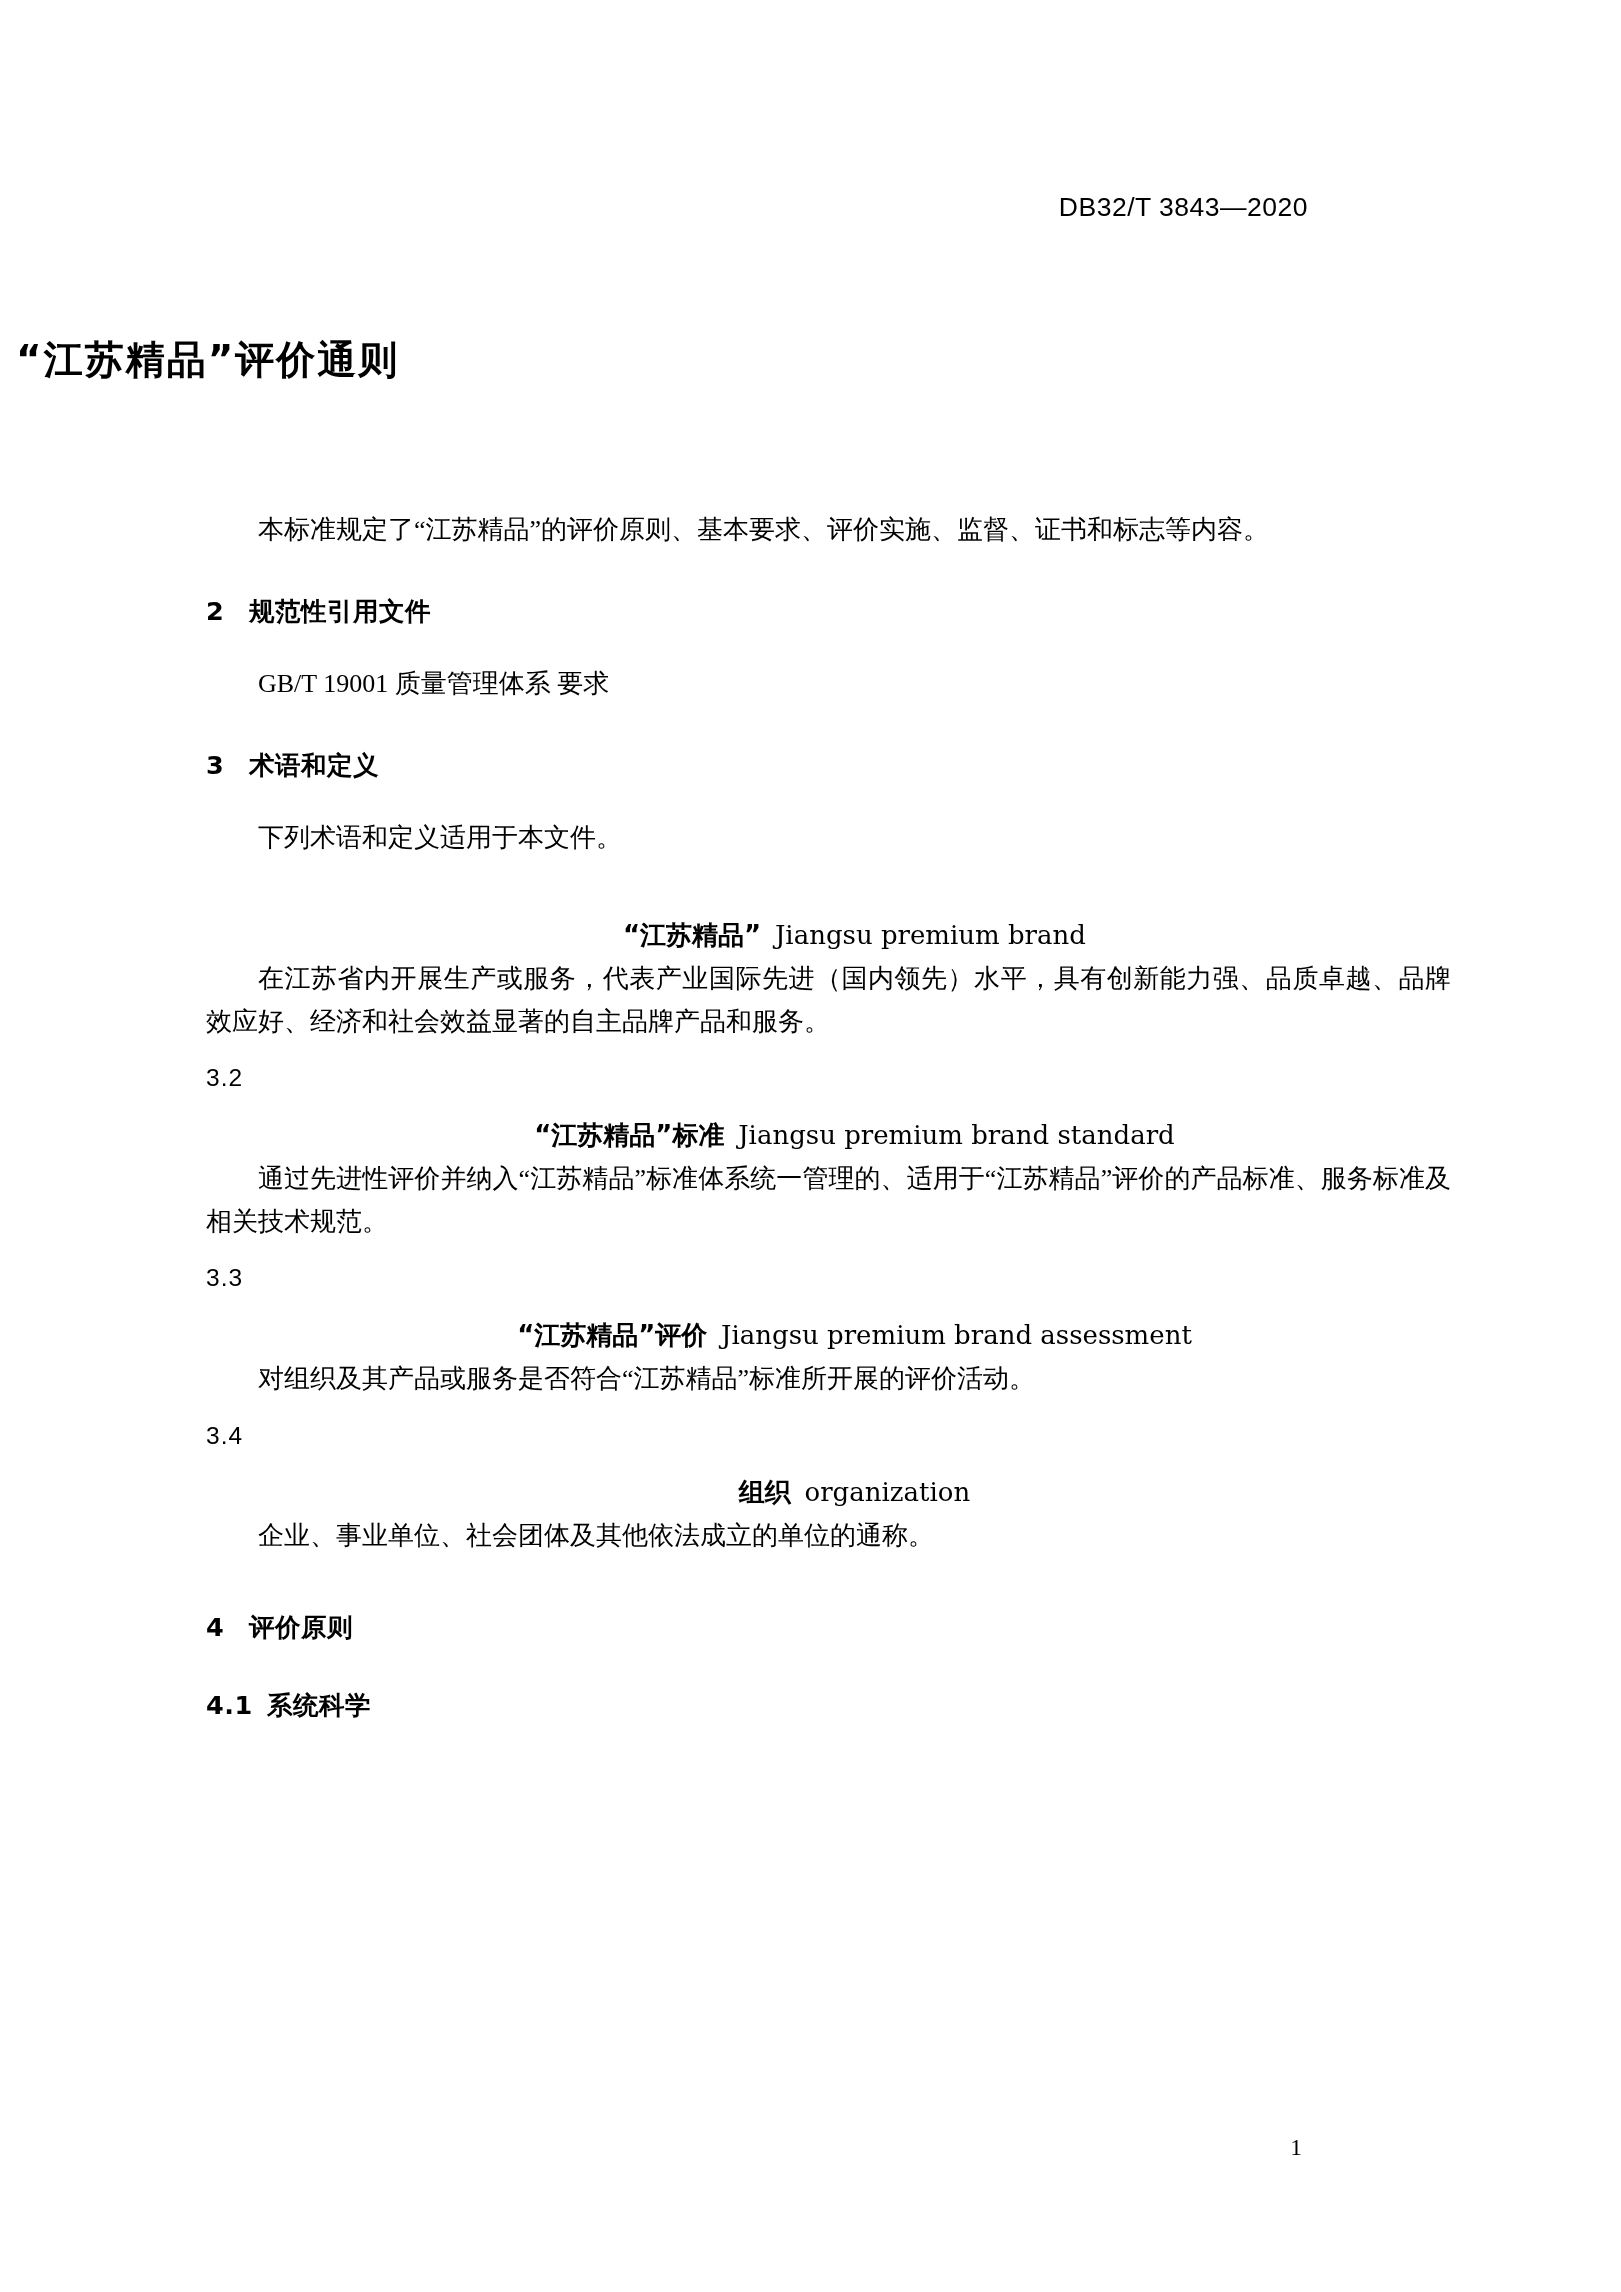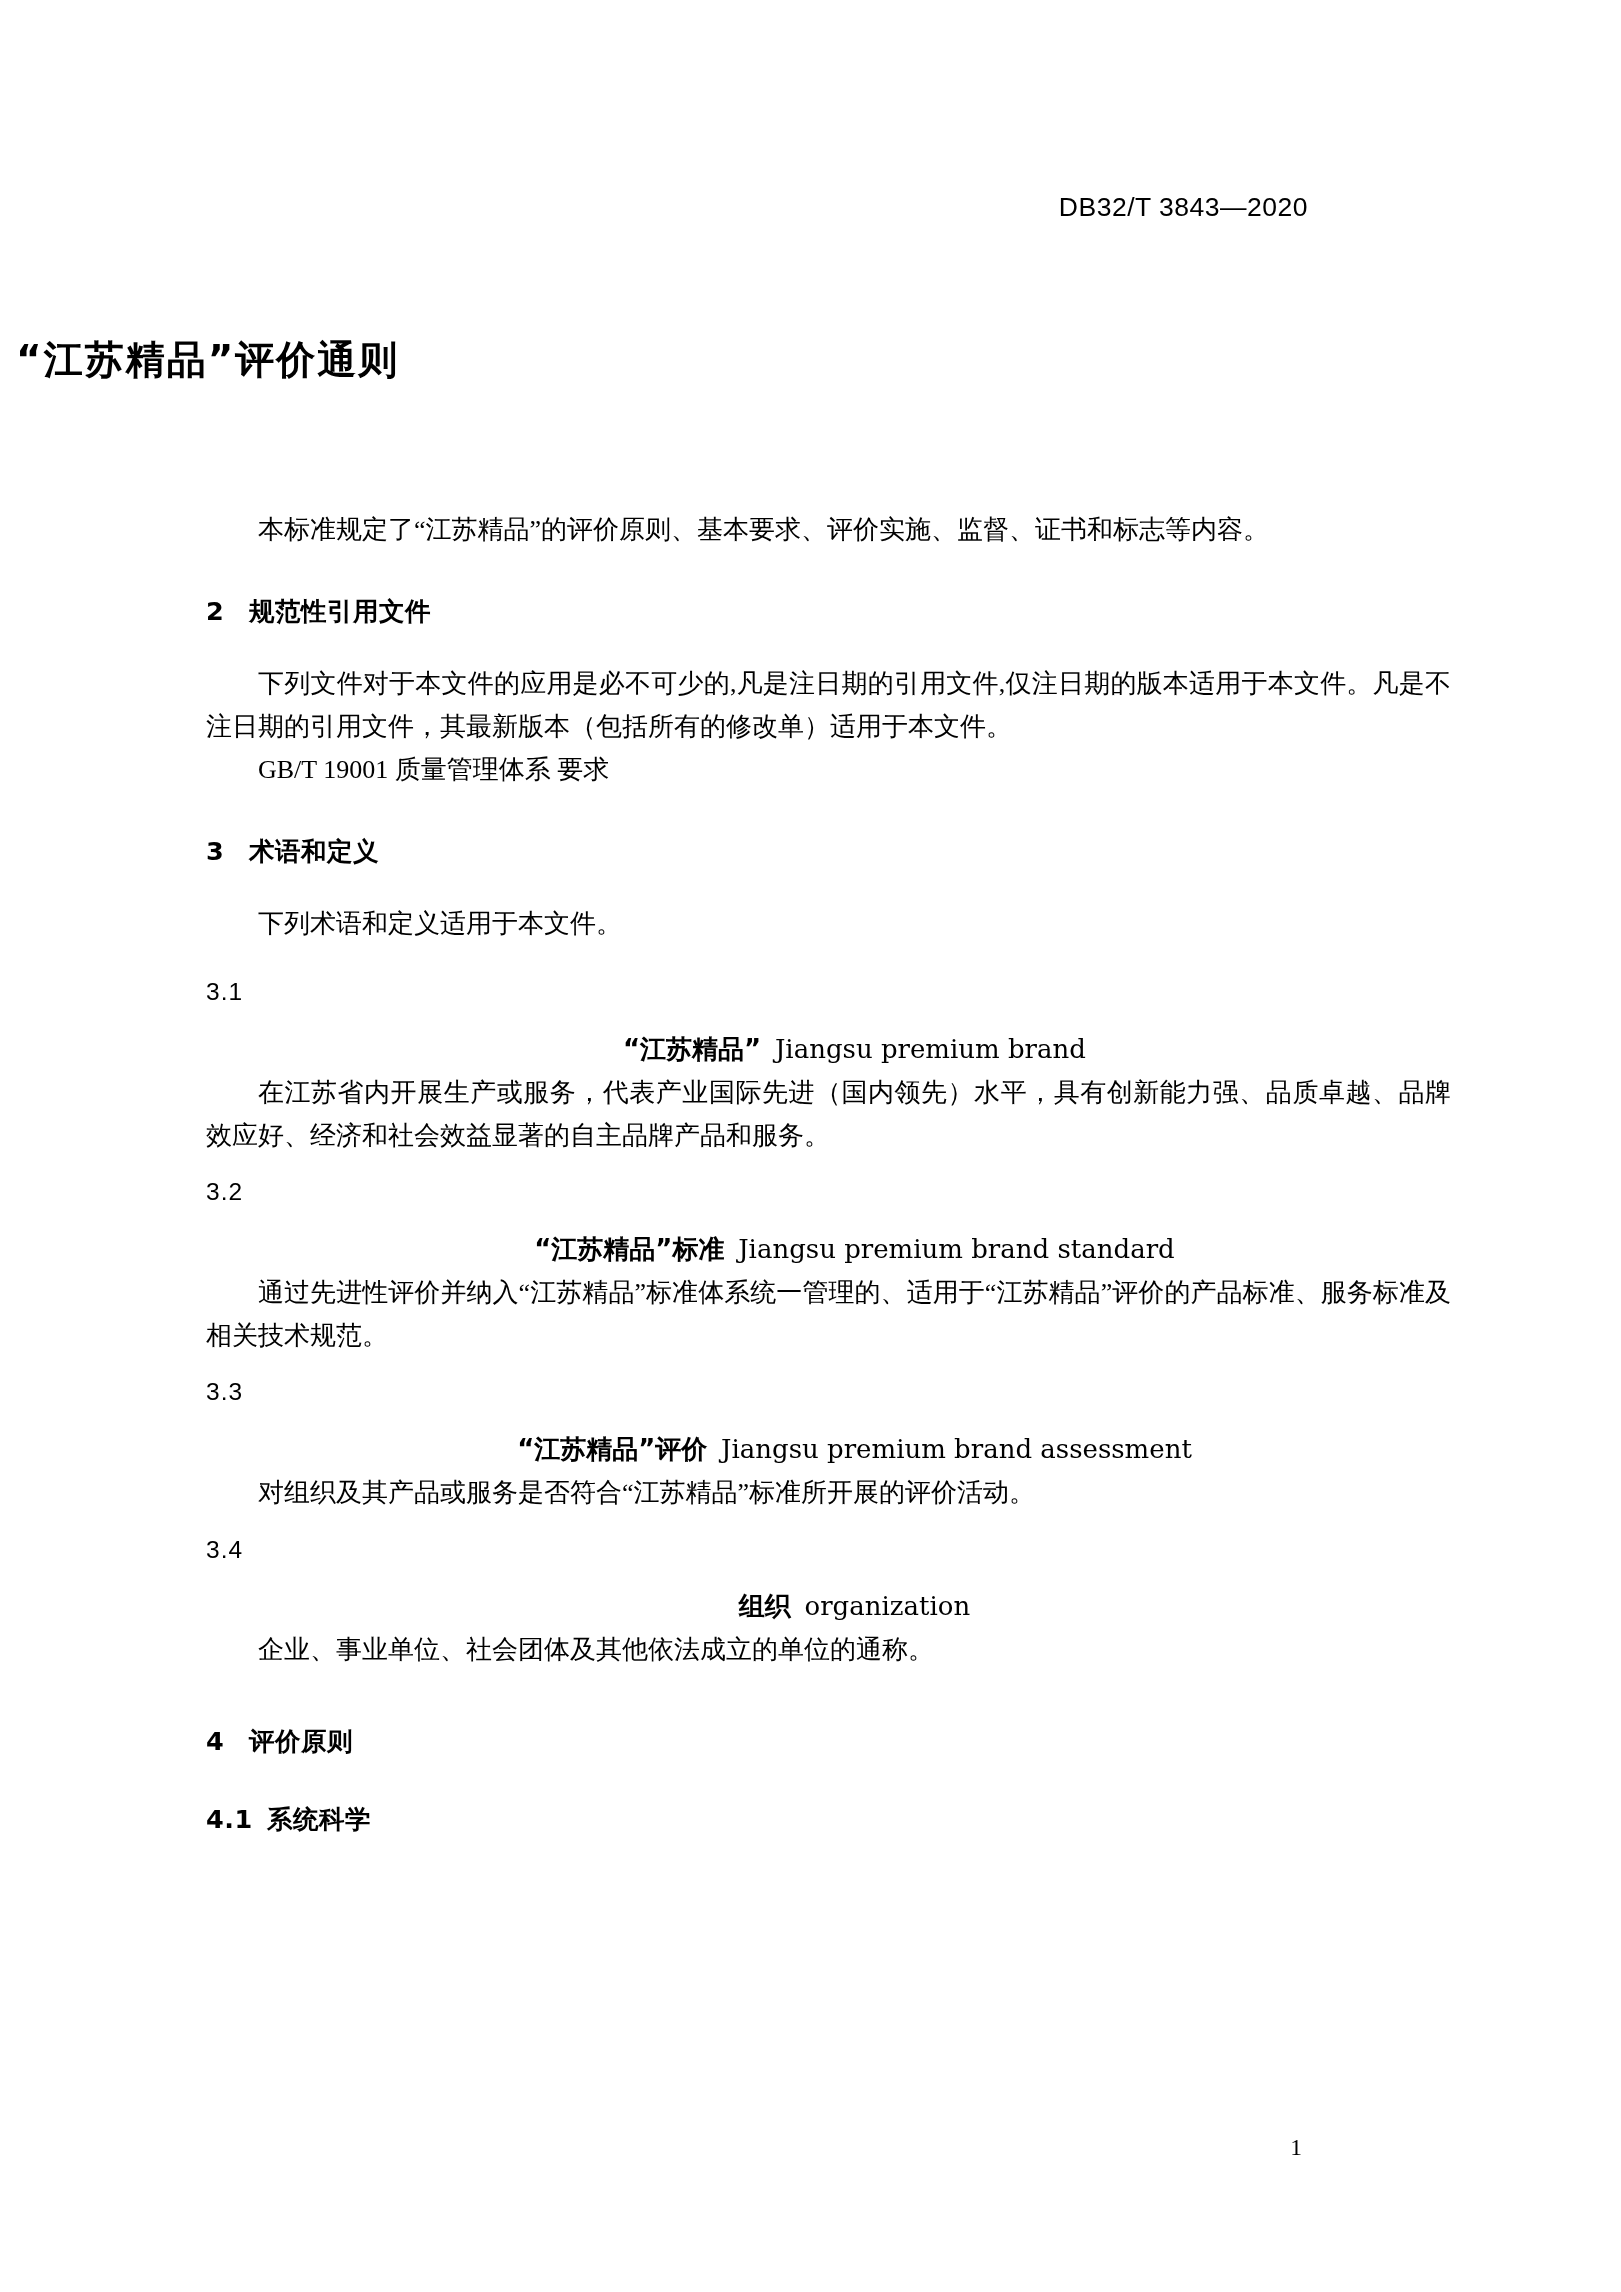--- a/index.html
+++ b/index.html
@@ -123,34 +123,32 @@
 
     <div class="gap-md"></div>
     <p class="para indent">本标准规定了“江苏精品”的评价原则、基本要求、评价实施、监督、证书和标志等内容。</p>
 
     <div class="gap-lg"></div>
 
     <div class="clause-head">
       <span class="num">2</span><span>规范性引用文件</span>
     </div>
     <div class="gap-md"></div>
-    <p class="para indent">下列文件对于本文件的应用是必不可少的,凡是注日期的引用文件,仅注日期的版本适用于本文件。凡是不注日期的引用文件，其最新版本（包括所有的修改单）适用于本文件。</p>
     <p class="para indent">GB/T  19001  质量管理体系  要求</p>
 
     <div class="gap-lg"></div>
 
     <div class="clause-head">
       <span class="num">3</span><span>术语和定义</span>
     </div>
     <div class="gap-md"></div>
     <p class="para indent">下列术语和定义适用于本文件。</p>
 
     <div class="gap-md"></div>
 
-    <p class="sub-num">3.1</p>
     <div class="gap-sm"></div>
     <p class="term-line">
       <span class="term-cn">“江苏精品”</span><span class="term-en">Jiangsu premium brand</span>
     </p>
     <p class="para indent">在江苏省内开展生产或服务，代表产业国际先进（国内领先）水平，具有创新能力强、品质卓越、品牌效应好、经济和社会效益显著的自主品牌产品和服务。</p>
 
     <div class="gap-sm"></div>
 
     <p class="sub-num">3.2</p>
     <div class="gap-sm"></div>

